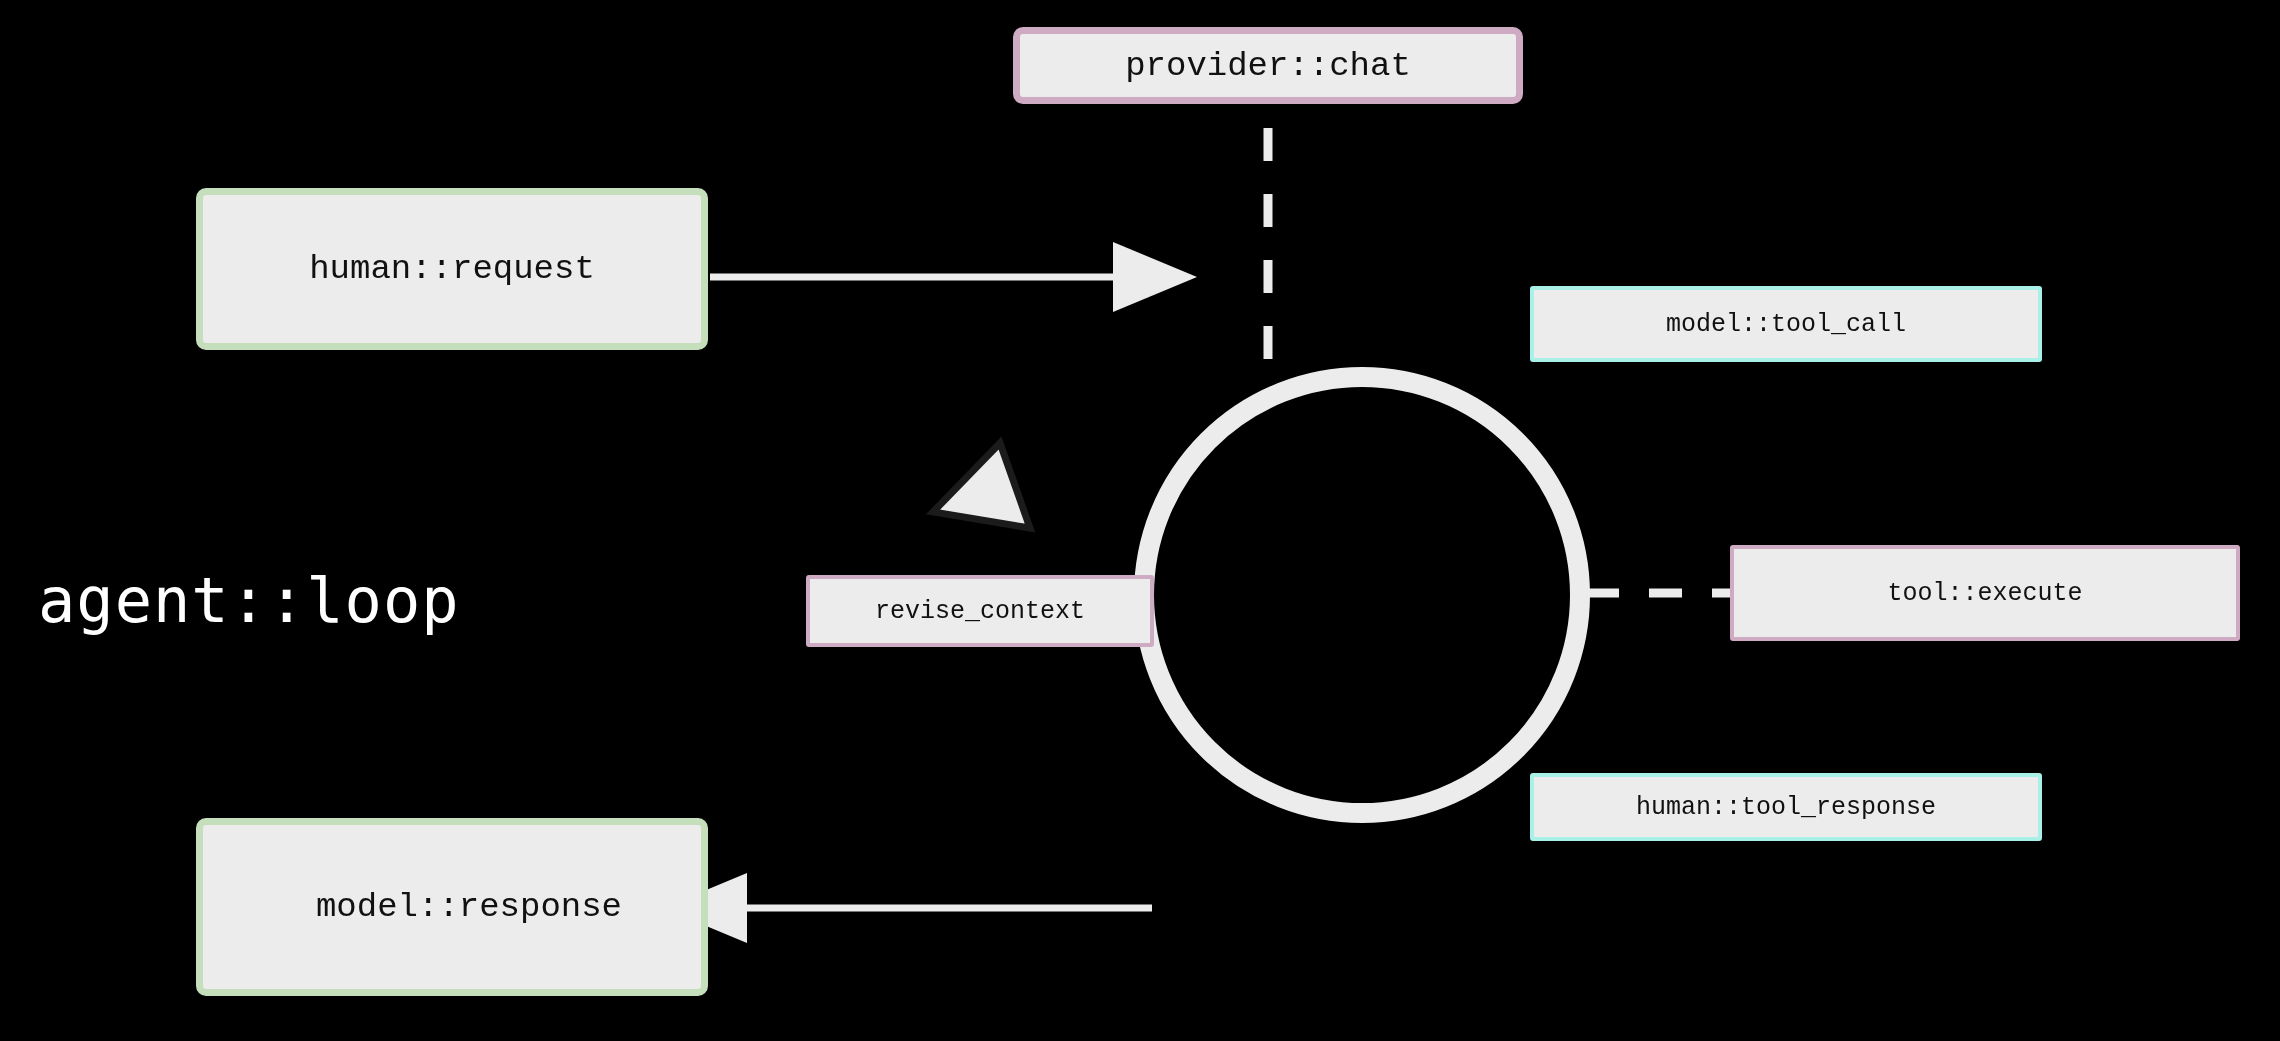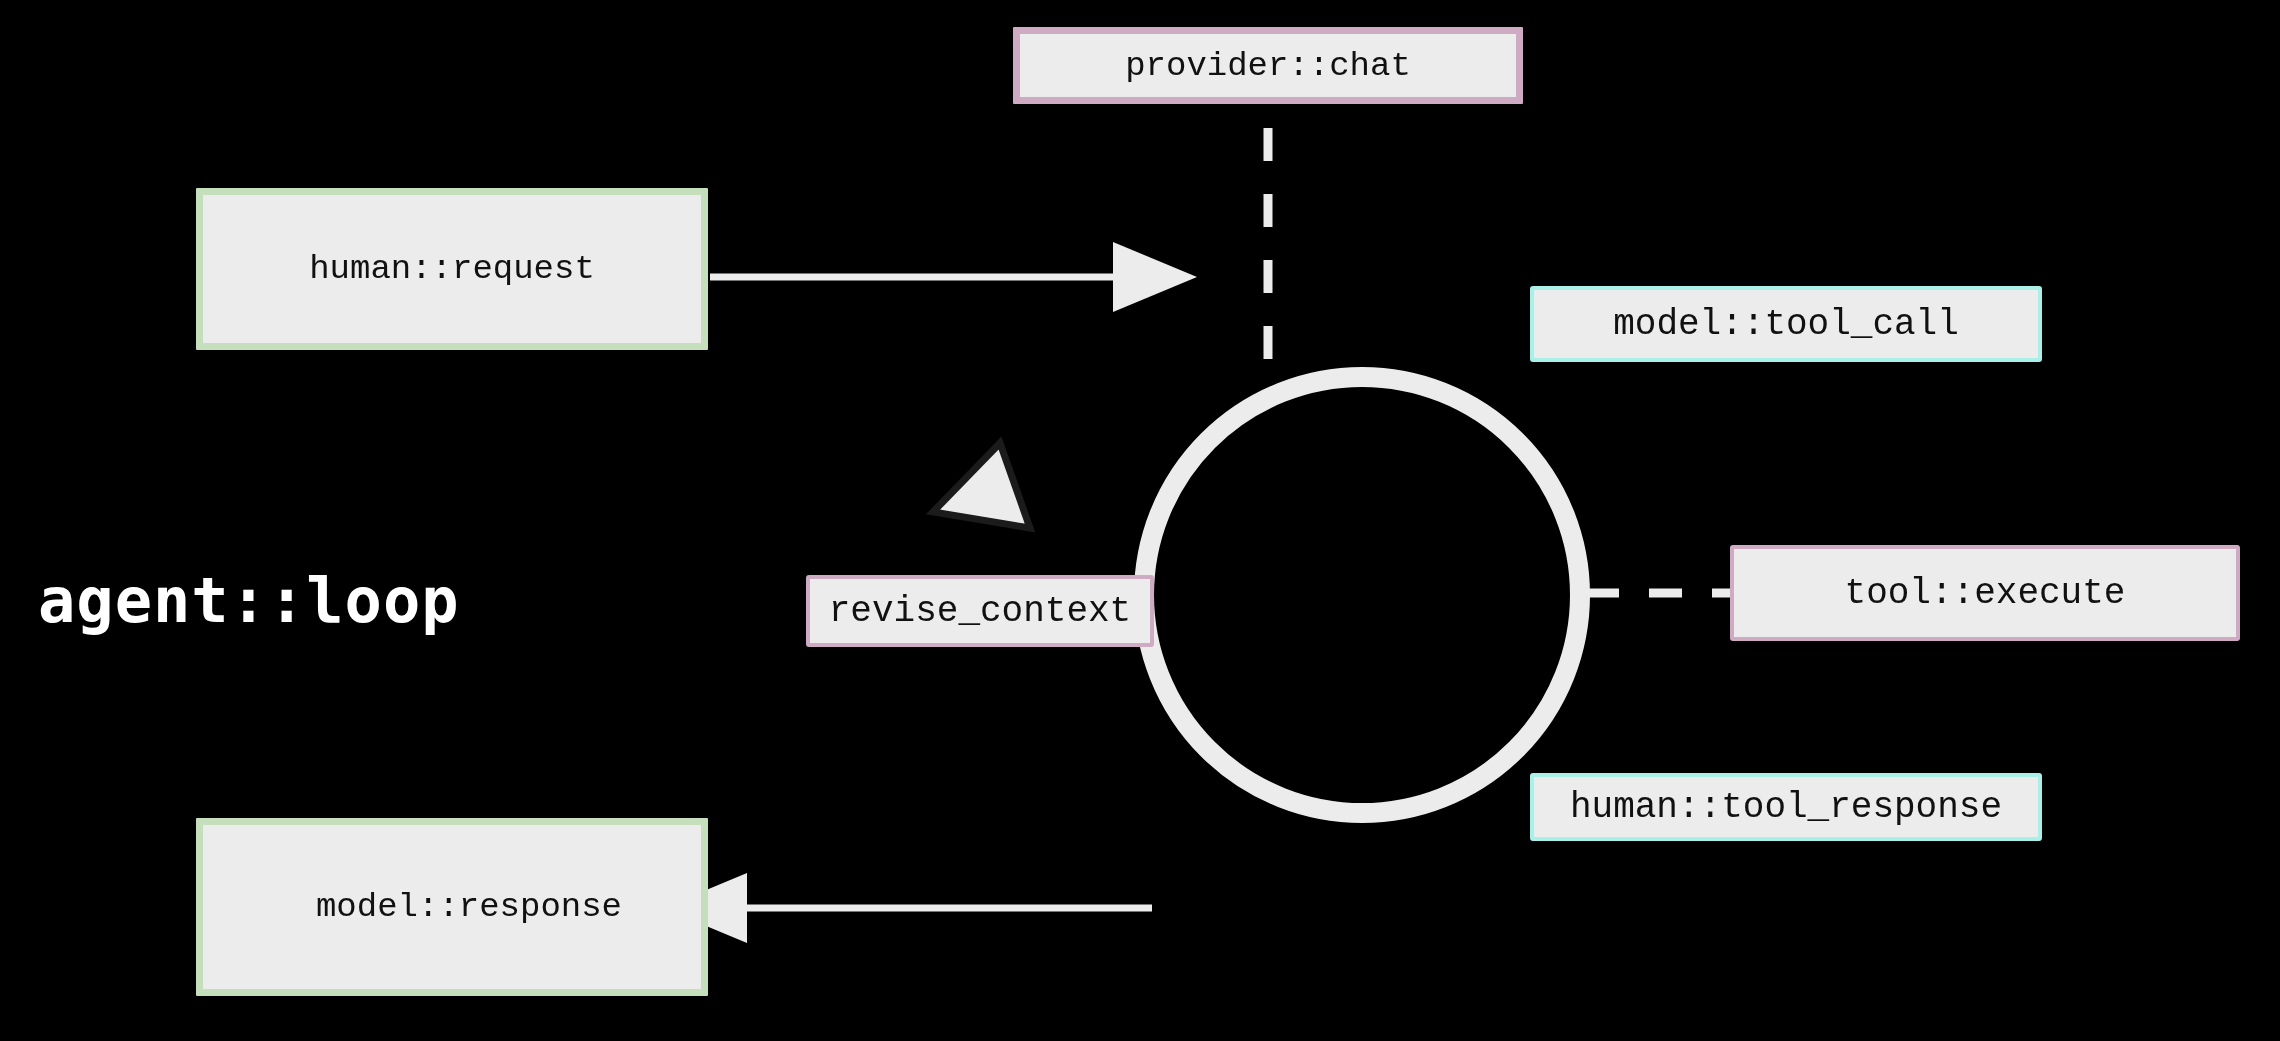--- a/index.html
+++ b/index.html
@@ -39,48 +39,47 @@
     border-style: solid;
   }
   .node .node-label {
     font-family: "Liberation Mono", monospace;
     color: #111111;
     white-space: pre;
     letter-spacing: 0px;
   }
   .node.big {
     border-width: 7px;
-    border-radius: 1px;
+    border-radius: 10px;
   }
   .node.big .node-label {
     font-size: 34px;
   }
   .node.small {
     border-width: 4px;
     border-radius: 3px;
   }
   .node.small .node-label {
-    font-size: 36px;
+    font-size: 25px;
   }
   
   .edge-green  { border-color: #c5debc; }
   .edge-pink   { border-color: #ceaac3; }
   .edge-cyan   { border-color: #a9f0e8; }
 
   
   #loop-title {
     position: absolute;
     left: 38px;
     top: 564px;
     color: #ffffff;
     font-family: "DejaVu Sans Mono", monospace;
     font-size: 62px;
     letter-spacing: 1px;
     white-space: pre;
-    font-weight: bold;
   }
 </style>
 </head>
 <body>
 
 <div id="diagram-root">
 
   <svg class="layer" viewBox="0 0 2280 1041">
     <defs>
       <marker id="arrow-right" markerWidth="14" markerHeight="14" refX="1" refY="5" orient="auto" markerUnits="strokeWidth">

